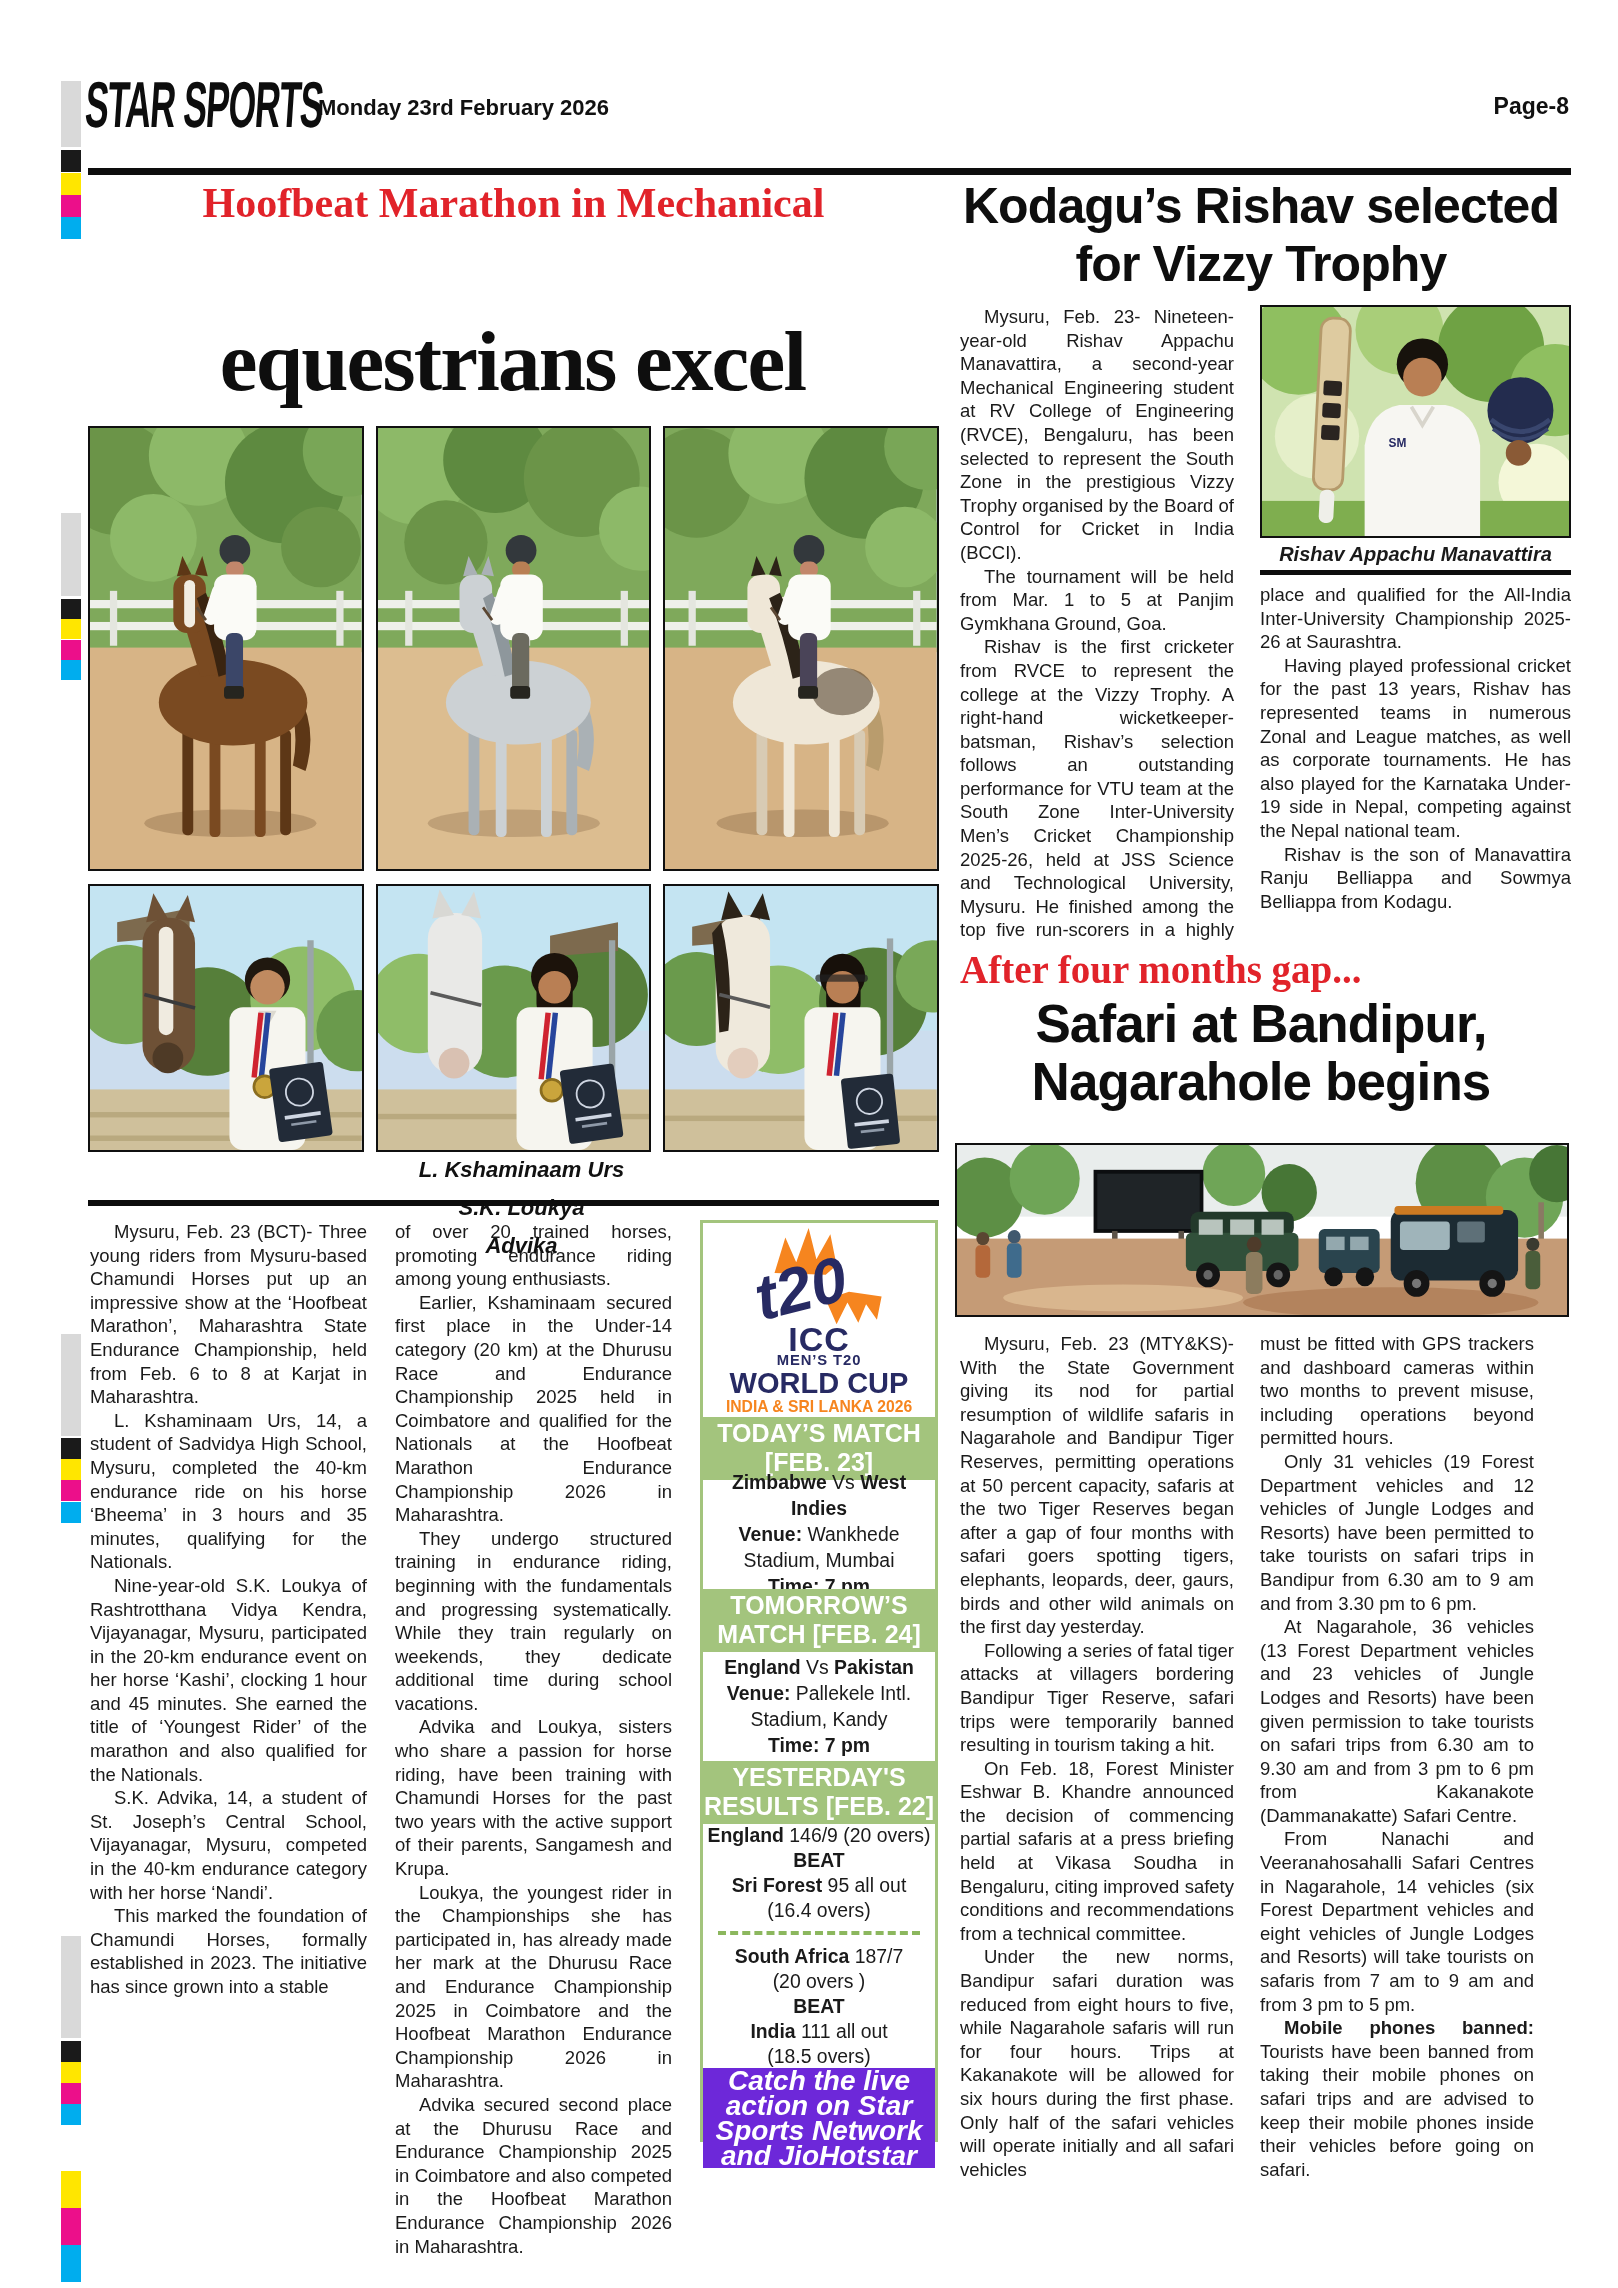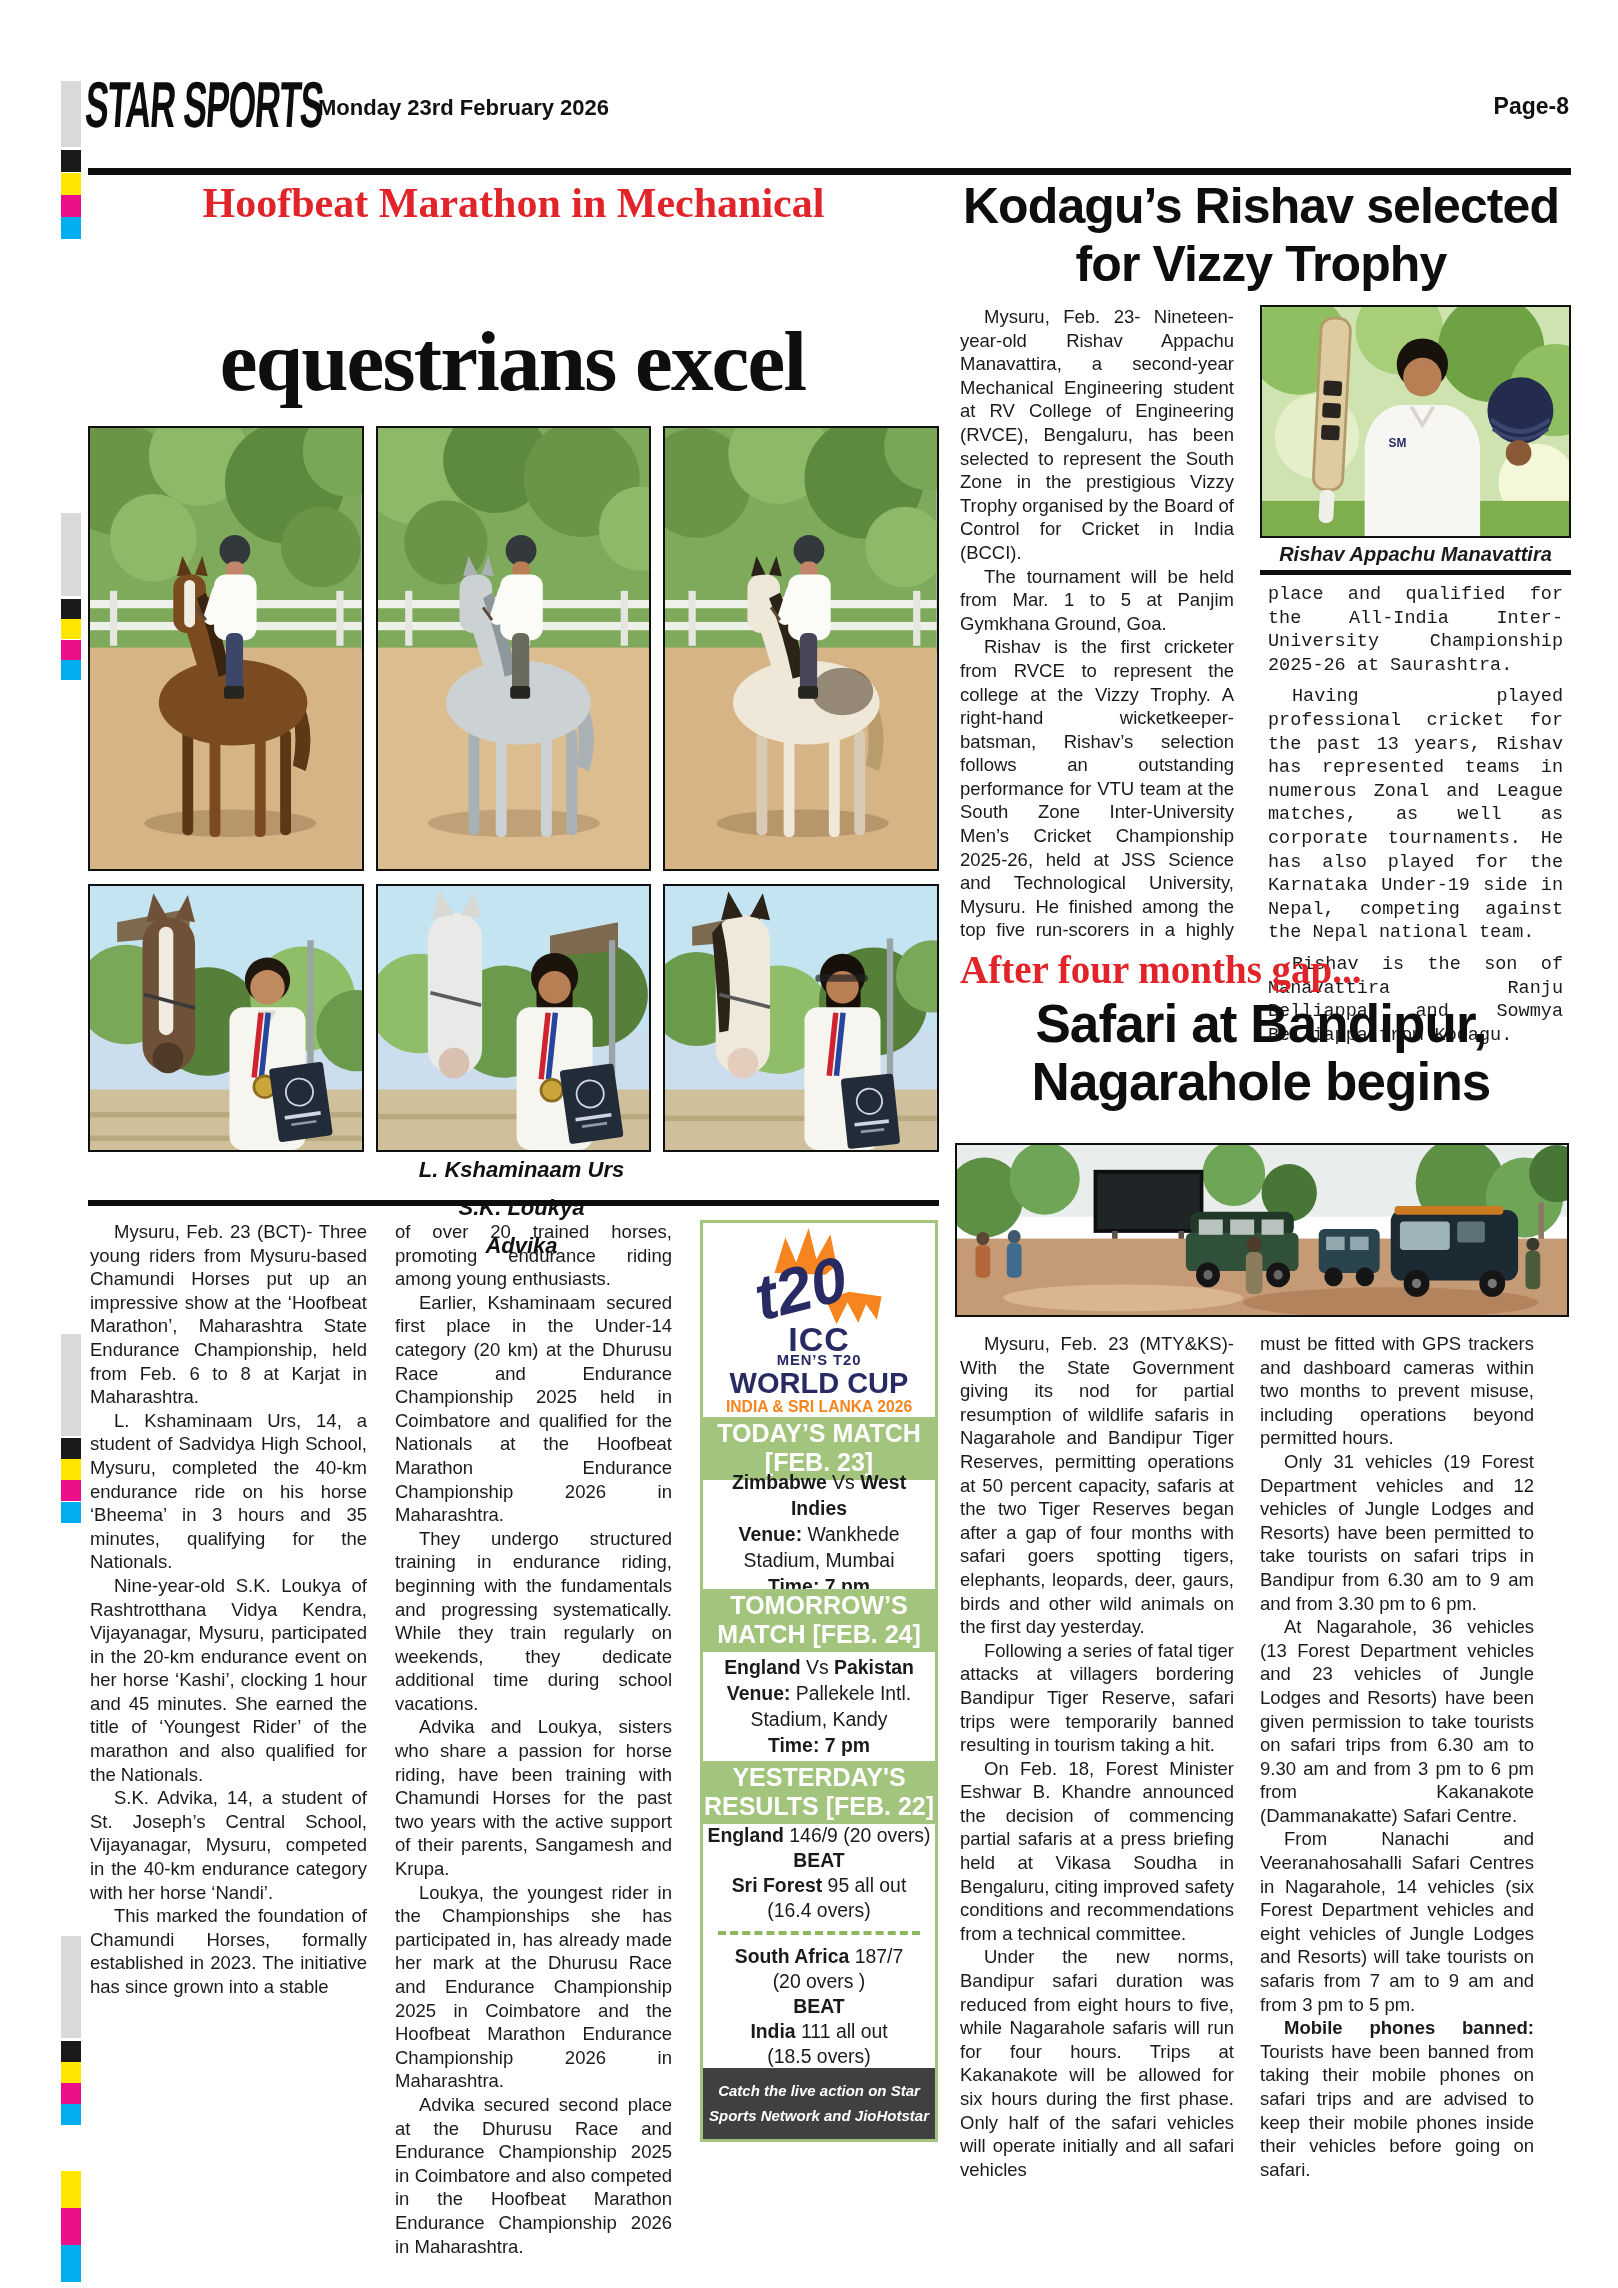--- a/index.html
+++ b/index.html
@@ -45,37 +45,37 @@
     border:3.7px solid #a3c47d;background:#ffffff;display:flex;flex-direction:column;}
   .t20box .logo-panel{height:192px;background:#fff;display:flex;flex-direction:column;align-items:center;justify-content:flex-start;padding-top:1.8px;}
   .t20box .band{background:#a3c47d;color:#ffffff;font-weight:bold;font-size:25px;line-height:29.5px;
     text-align:center;display:flex;flex-direction:column;justify-content:center;height:63px;flex:none;}
   .t20box .panel{background:#fff;text-align:center;font-size:19.4px;line-height:26px;height:109px;
     display:flex;flex-direction:column;justify-content:center;flex:none;}
   .t20box .panel .time{font-weight:bold;}
   .t20box .results{background:#fff;text-align:center;font-size:19.4px;line-height:25px;height:244px;
     display:flex;flex-direction:column;justify-content:center;flex:none;}
   .t20box .dash{border-top:4.6px dashed #8cb75e;margin:8.3px 14.8px;}
-  .t20box .footer{background:#404040;color:#fff;font-weight:bold;font-style:italic;font-size:15px;
+  .t20box .footer{background:#6d28d9;color:#fff;font-weight:bold;font-style:italic;font-size:28px;
     line-height:25px;text-align:center;flex:1;display:flex;flex-direction:column;justify-content:center;}
   .logo-icc{font-size:34px;font-weight:bold;color:#272a63;line-height:26px;letter-spacing:0.9px;}
   .logo-mens{font-size:14.8px;font-weight:bold;color:#272a63;line-height:16.6px;letter-spacing:0.9px;}
   .logo-wc{font-size:29px;font-weight:bold;color:#272a63;line-height:30px;letter-spacing:0px;}
   .logo-hosts{font-size:15.7px;font-weight:bold;color:#f6851f;line-height:18.5px;}
 
   
   .r-head{position:absolute;left:951px;top:177px;width:620px;text-align:center;margin:0;
     font-size:50px;line-height:58px;font-weight:bold;letter-spacing:-0.9px;color:#0e0e0e;}
   .r-colA{left:960px;top:305px;width:274px;height:639px;}
   .r-colB{position:absolute;left:1260px;top:305px;width:311px;}
   .r-photo{margin:0;border:2.8px solid #101010;height:229px;overflow:hidden;}
   .r-photo svg{display:block;width:100%;height:100%;}
   .r-caption{text-align:center;font-size:20px;font-weight:bold;font-style:italic;margin-top:4.6px;}
   .r-caprule{height:4.6px;background:#0d0d0d;margin-top:4.6px;margin-bottom:8.3px;}
-  .r-colB-text p{margin:8px;font-size:18.5px;line-height:23.6px;text-align:justify;text-indent:24px;hyphens:auto;font-family:Liberation Mono, monospace;}
+  .r-colB-text p{margin:0;font-size:18.5px;line-height:23.6px;text-align:justify;text-indent:24px;hyphens:auto;}
   .r-colB-text p.noindent{text-indent:0;}
 
   .saf-kicker{position:absolute;left:960px;top:947px;font-family:"Liberation Serif",serif;
     font-weight:bold;font-size:39px;color:#e1232a;}
   .saf-head{position:absolute;left:951px;top:995px;width:620px;text-align:center;margin:0;
     font-size:53px;line-height:58px;font-weight:bold;letter-spacing:-0.9px;color:#0e0e0e;}
   .saf-photo{position:absolute;left:955px;top:1143px;width:610px;height:170px;border:2.8px solid #101010;margin:0;overflow:hidden;}
   .saf-photo svg{display:block;width:100%;height:100%;}
   .saf-colA{left:960px;top:1332px;width:274px;height:858px;}
   .saf-colB{left:1260px;top:1332px;width:274px;height:858px;}

